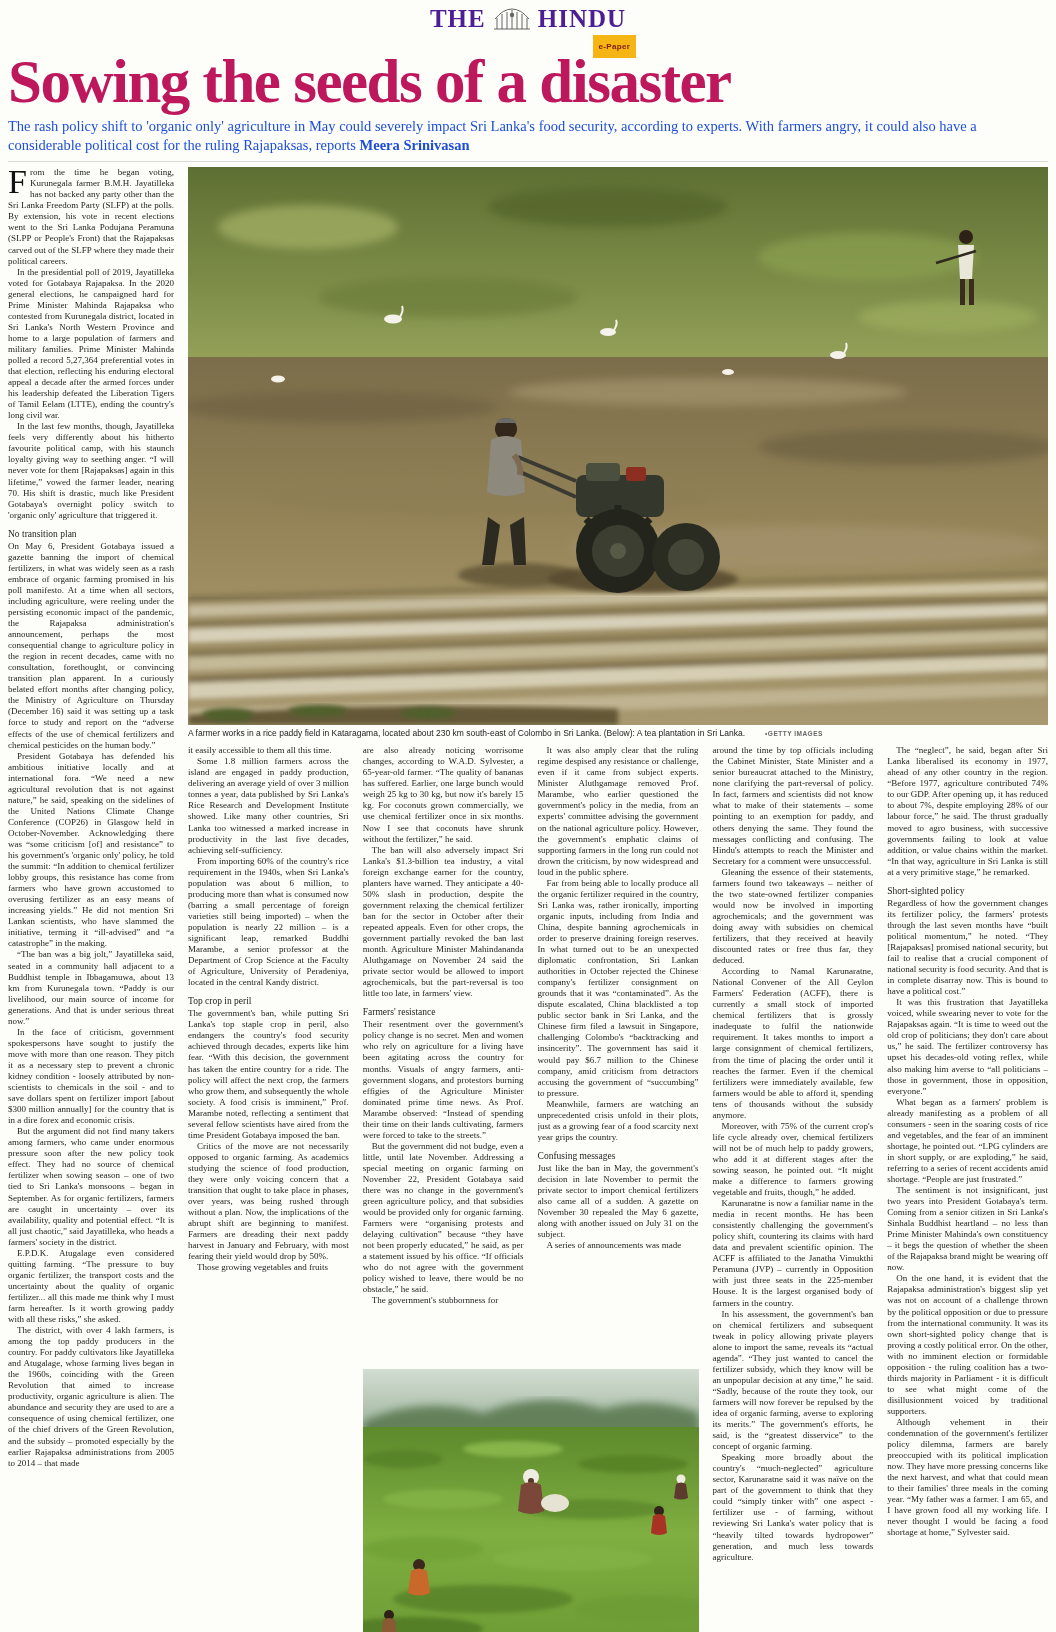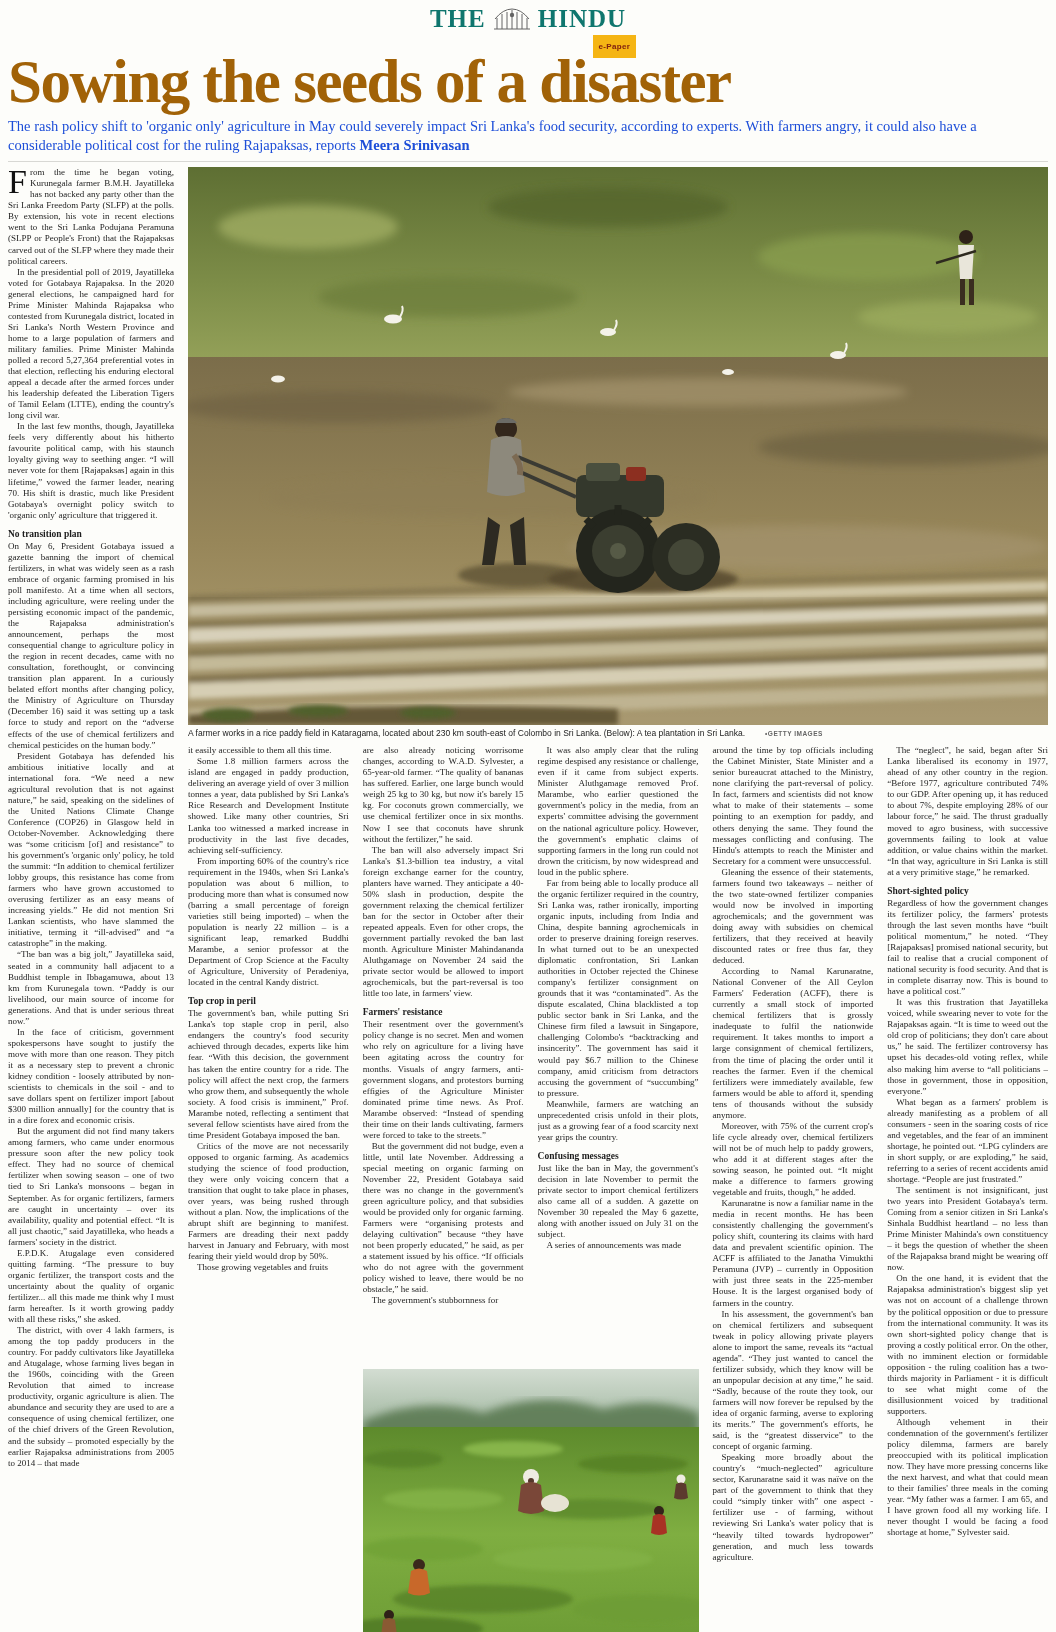--- a/index.html
+++ b/index.html
@@ -5,45 +5,45 @@
   * { margin:0; padding:0; box-sizing:border-box; }
   html,body { background:#e9e9e9; }
   .page{
     width:1056px; height:1632px; margin:0 auto; position:relative;
     background:#fdfdfa; color:#1c1c1c; overflow:hidden;
     font-family:"Liberation Serif", serif;
   }
   
   .masthead{ text-align:center; padding-top:5px; height:44px; }
   .mast-inner{ position:relative; display:inline-flex; align-items:center; gap:5px; }
-  .mast-word{ font-size:25px; font-weight:700; letter-spacing:1px; color:#0f766e; }
+  .mast-word{ font-size:25px; font-weight:700; letter-spacing:1px; color:#4c1d95; }
   .mast-logo svg{ display:block; }
   .epaper-badge{
     position:absolute; right:-10px; top:100%; margin-top:2px;
     background:#f5b514; color:#7d1d10; font:bold 8px/11px "Liberation Sans", sans-serif;
     padding:6px 6px; letter-spacing:0.3px; cursor:pointer;
   }
   
   .headline{
     font-size:61px; line-height:0.95; font-weight:700; letter-spacing:-1.5px;
-    margin:9px 8px 6px; color:#a16207;
+    margin:9px 8px 6px; color:#be185d;
   }
   .deck{
     margin:0 8px; font-size:14.5px; line-height:1.32; color:#1d4ed8; max-width:1040px;
   }
   .deck b{ font-weight:700; }
   .rule{ border-top:1px solid #d8d8d4; margin:6px 8px 5px; }
   
   .main{ display:flex; gap:14px; padding:0 8px; }
   .col{ font-size:9px; line-height:11.05px; text-align:justify; color:#1d1d1d; overflow:hidden; }
   .col-1{ width:166px; flex:none; height:1472px; }
   .right{ flex:1; min-width:0; }
   .body-p{ margin:0; text-indent:9px; }
   .body-p.no-indent{ text-indent:0; }
-  .col-subhead{ font-size:9.5px; font-weight:700; margin:8px 0 1px; text-align:left; }
+  .col-subhead{ font-size:9.5px; font-weight:400; margin:8px 0 1px; text-align:left; }
   .dropcap{
     float:left; font-size:34px; line-height:26px; padding:2px 3px 0 0; font-weight:400; color:#111;
   }
   
   .photo-main{ height:558px; position:relative; overflow:hidden; background:#8d7f5c; }
   .photo-main svg{ display:block; width:100%; height:100%; }
   .caption-row{
     display:flex; align-items:baseline; gap:20px; padding:3px 0 2px;
     font:8.5px/11px "Liberation Sans", sans-serif; color:#222; height:17px;
   }

